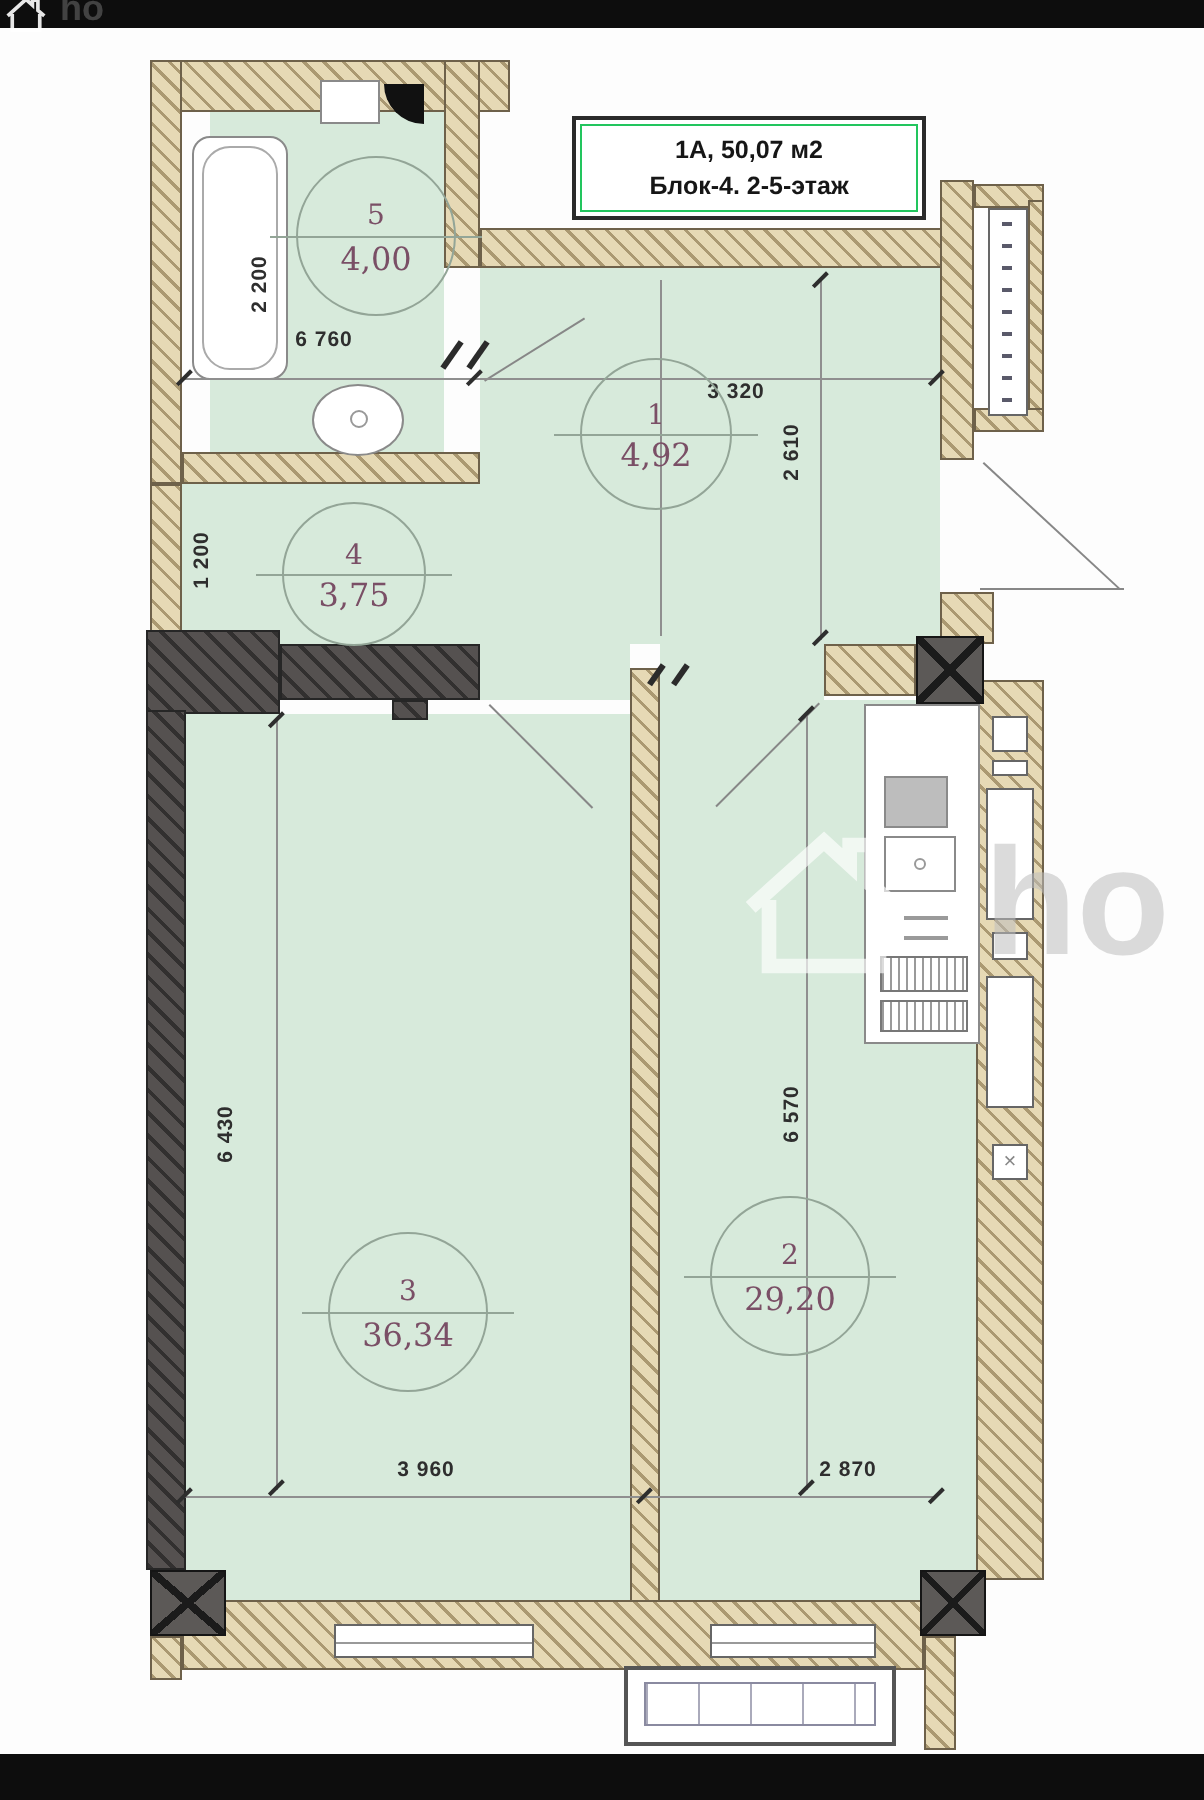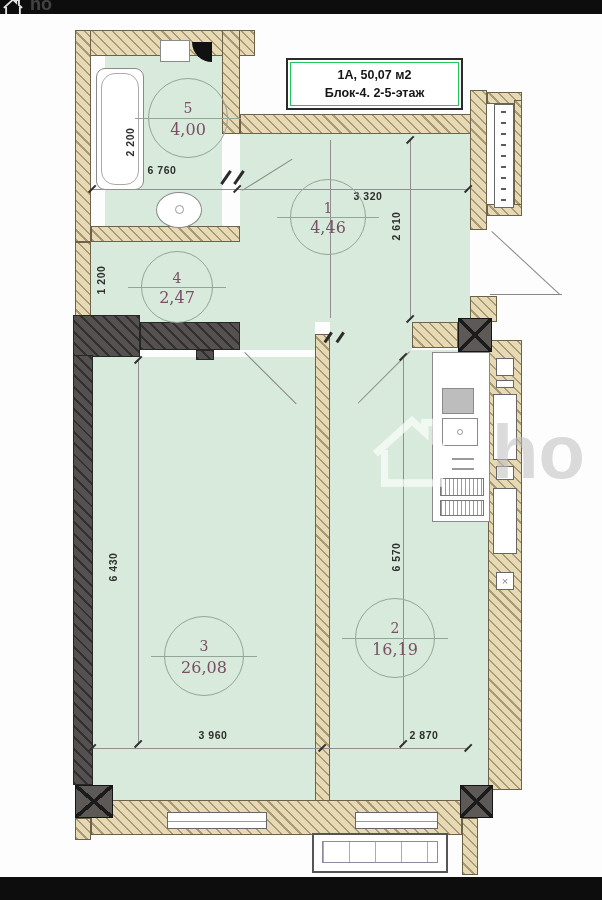--- a/index.html
+++ b/index.html
@@ -175,36 +175,36 @@
   <div class="abs dim vert" style="left:71px;top:274px;width:60px;">1 200</div>
   <div class="abs dim vert" style="left:78px;top:561px;width:70px;">6 430</div>
   <div class="abs dim vert" style="left:361px;top:220px;width:70px;">2 610</div>
   <div class="abs dim vert" style="left:361px;top:551px;width:70px;">6 570</div>
   <div class="abs dim" style="left:163px;top:729px;width:100px;">3 960</div>
   <div class="abs dim" style="left:374px;top:729px;width:100px;">2 870</div>
 
   <div class="abs room-circle" style="left:290px;top:179px;width:76px;height:76px;">
     <div class="mid"></div>
     <div class="num">1</div>
-    <div class="area">4,46</div>
+    <div class="area">4,92</div>
   </div>
   <div class="abs room-circle" style="left:355px;top:598px;width:80px;height:80px;">
     <div class="mid"></div>
     <div class="num">2</div>
-    <div class="area">16,19</div>
+    <div class="area">29,20</div>
   </div>
   <div class="abs room-circle" style="left:164px;top:616px;width:80px;height:80px;">
     <div class="mid"></div>
     <div class="num">3</div>
-    <div class="area">26,08</div>
+    <div class="area">36,34</div>
   </div>
   <div class="abs room-circle" style="left:141px;top:251px;width:72px;height:72px;">
     <div class="mid"></div>
     <div class="num">4</div>
-    <div class="area">2,47</div>
+    <div class="area">3,75</div>
   </div>
   <div class="abs room-circle" style="left:148px;top:78px;width:80px;height:80px;">
     <div class="mid"></div>
     <div class="num">5</div>
     <div class="area">4,00</div>
   </div>
 
   <div class="abs" id="title-block">
     <div id="title-inner">
       <div>1А, 50,07 м2</div>

